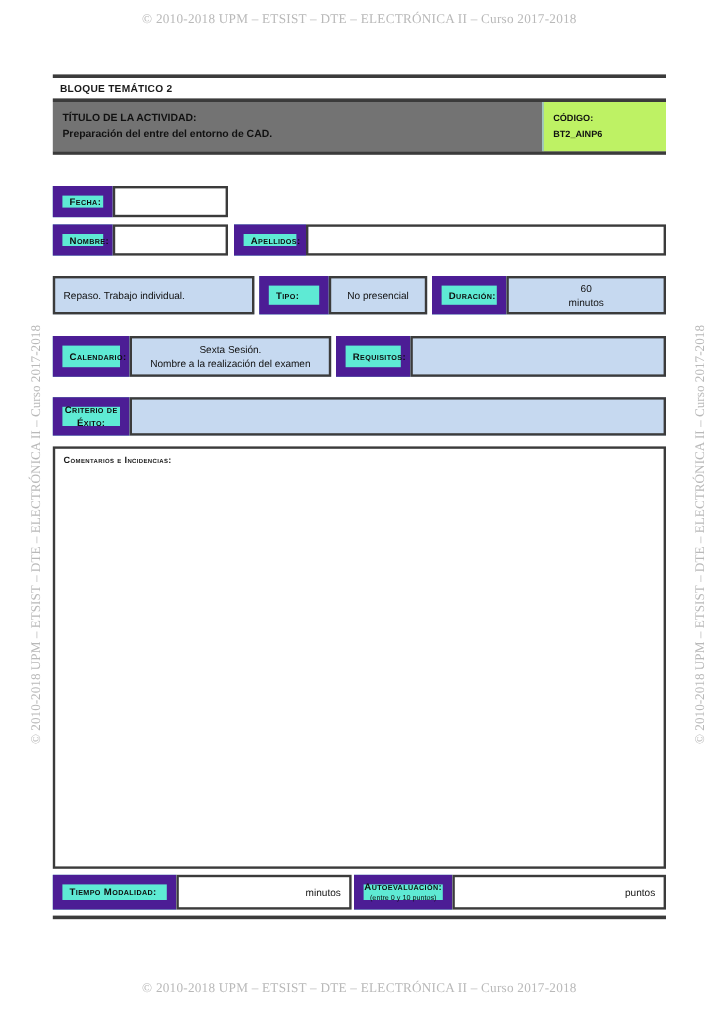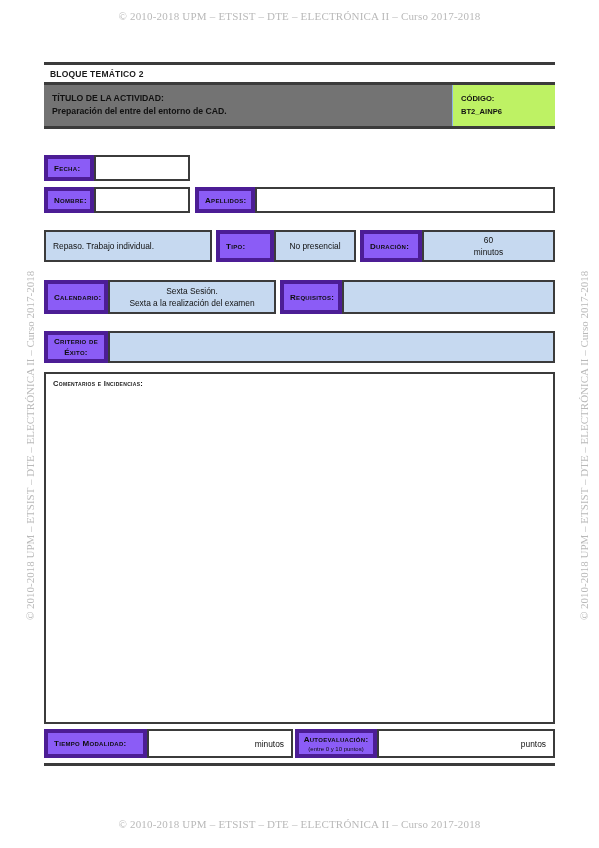--- a/index.html
+++ b/index.html
@@ -80,22 +80,22 @@
     font-weight:bold;
     color:#111111;
     line-height:13px;
     white-space:nowrap;
   }
   .tcode .tline{font-size:7.6px;}
 
   
   .r{display:flex;align-items:stretch;}
   .lbl{
-    background:#8b5cf6;
-    border:4px solid #4c1d95;
+    background:#5eead4;
+    border:8px solid #4c1d95;
     color:#0d0d0d;
     font-size:8px;
     font-weight:bold;
     font-variant:small-caps;
     letter-spacing:.3px;
     display:flex;
     align-items:center;
     padding:0 6px;
     box-sizing:border-box;
     line-height:11px;
@@ -198,21 +198,21 @@
         <div style="width:100%;text-align:center">minutos</div>
       </div>
     </div>
 
     <div style="height:18px"></div>
 
     <div class="r">
       <div class="lbl" style="width:64px;height:34px">Calendario:</div>
       <div class="val blue stack" style="width:168px;height:34px;padding:0 7px">
         <div>Sexta Sesión.</div>
-        <div>Sexta a la realización del examen</div>
+        <div>Nombre a la realización del examen</div>
       </div>
       <div class="spacer" style="width:4px"></div>
       <div class="lbl" style="width:62px;height:34px">Requisitos:</div>
       <div class="val blue" style="flex:1 1 auto;height:34px"></div>
     </div>
 
     <div style="height:17px"></div>
 
     <div class="r">
       <div class="lbl stack" style="width:64px;height:32px;padding:0 6px">

